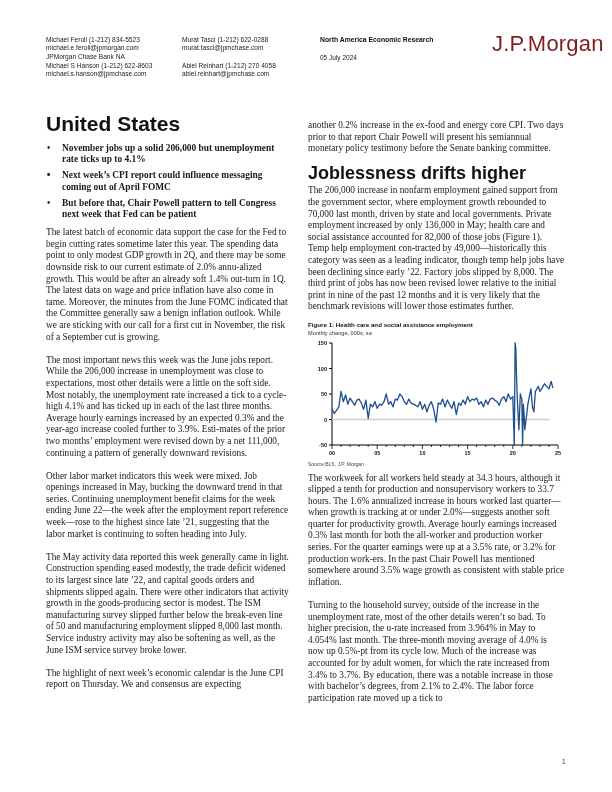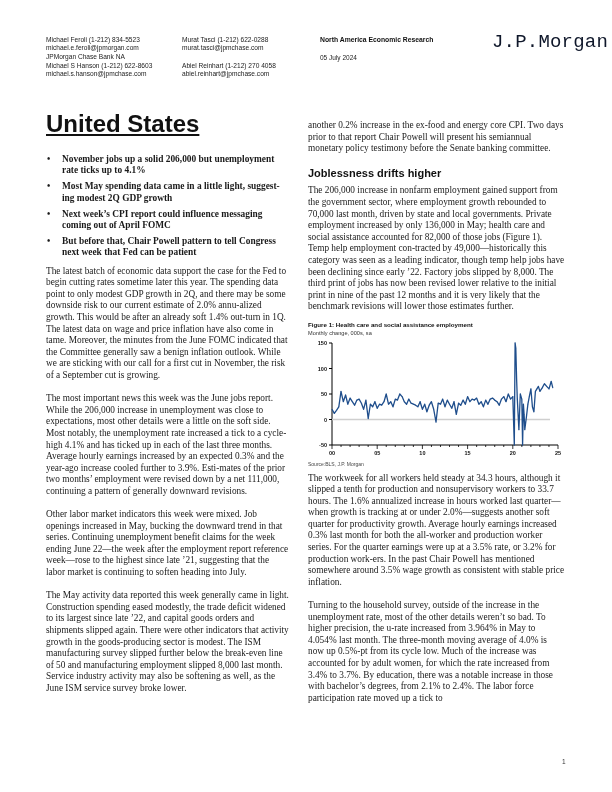--- a/index.html
+++ b/index.html
@@ -3,33 +3,33 @@
 <meta charset="utf-8">
 <style>
   html, body { margin: 0; padding: 0; background: #ffffff; }
   body { width: 612px; height: 792px; position: relative; overflow: hidden; color: #1a1a1a; }
 
   .contacts { position: absolute; left: 46px; top: 36px; font-family: "Liberation Sans", sans-serif; font-size: 6.6px; line-height: 8.3px; color: #222; }
   .contact-block { position: absolute; white-space: nowrap; }
   .header-right { position: absolute; left: 320px; top: 36px; font-family: "Liberation Sans", sans-serif; font-size: 6.8px; color: #111; }
   .header-right .dept { font-weight: bold; }
   .header-right .date { margin-top: 11px; font-size: 6.5px; color: #222; }
-  .logo { position: absolute; left: 492px; top: 31px; font-family: Liberation Mono, monospace; font-size: 19px; color: #0f172a; letter-spacing: 0.2px; }
+  .logo { position: absolute; left: 492px; top: 31px; font-family: Liberation Sans, sans-serif; font-size: 22px; color: #7f1d1d; letter-spacing: 0.2px; }
 
   .col { position: absolute; top: 112px; font-family: "Liberation Serif", serif; font-size: 9.3px; line-height: 11.6px; color: #1a1a1a; }
   .col-left { left: 46px; width: 244px; }
   .col-right { left: 308px; width: 257px; top: 120px; }
   .col p { margin: 0 0 11.6px 0; text-align: left; }
 
-  .title { font-family: "Liberation Sans", sans-serif; font-weight: bold; font-size: 24px; line-height: 24px; margin: 0 0 18px 0; color: #111; text-decoration: underline; }
+  .title { font-family: "Liberation Sans", sans-serif; font-weight: bold; font-size: 21px; line-height: 24px; margin: 0 0 7px 0; color: #111; }
   .bullets { list-style: none; margin: 0 0 7px 0; padding: 0; }
   .bullets li { position: relative; padding-left: 16px; font-weight: bold; font-size: 9.4px; line-height: 11.2px; margin-bottom: 5px; }
   .bullets li .dot { position: absolute; left: 1px; top: 0; }
 
-  .section-head { font-family: "Liberation Sans", sans-serif; font-weight: bold; font-size: 11px; line-height: 15px; margin: 4px 0 4px 0; color: #111; }
+  .section-head { font-family: "Liberation Sans", sans-serif; font-weight: bold; font-size: 18px; line-height: 15px; margin: 4px 0 4px 0; color: #111; }
 
   .figure { margin: 8px 0 6px 0; }
   .fig-title { font-family: "Liberation Sans", sans-serif; font-weight: bold; font-size: 6.2px; line-height: 8px; color: #111; }
   .fig-sub { font-family: "Liberation Sans", sans-serif; font-size: 5.6px; line-height: 8px; color: #333; }
   .fig-source { font-family: "Liberation Sans", sans-serif; font-size: 5px; line-height: 6px; color: #444; margin-top: -2px; }
   svg text { font-family: "Liberation Sans", sans-serif; }
 
   .page-number { position: absolute; left: 562px; top: 758px; font-family: "Liberation Sans", sans-serif; font-size: 6.5px; color: #333; }
 </style>
 </head>
@@ -58,28 +58,29 @@
 <div class="header-right">
   <div class="dept">North America Economic Research</div>
   <div class="date">05 July 2024</div>
 </div>
 <div class="logo">J.P.Morgan</div>
 
 <div class="col col-left">
   <div class="title">United States</div>
   <ul class="bullets">
     <li><span class="dot">•</span><span>November jobs up a solid 206,000 but unemployment rate ticks up to 4.1%</span></li>
-    <li><span class="dot">•</span><span>Most May spending data came in a little light, suggest-ing modest 2Q GDP growth</span></li>
+    <li><span class="dot">•</span></li>
     <li><span class="dot">•</span><span>Next week’s CPI report could influence messaging coming out of April FOMC</span></li>
     <li><span class="dot">•</span><span>But before that, Chair Powell pattern to tell Congress next week that Fed can be patient</span></li>
   </ul>
   <p>The latest batch of economic data support the case for the Fed to begin cutting rates sometime later this year. The spending data point to only modest GDP growth in 2Q, and there may be some downside risk to our current estimate of 2.0% annu-alized growth. This would be after an already soft 1.4% out-turn in 1Q. The latest data on wage and price inflation have also come in tame. Moreover, the minutes from the June FOMC indicated that the Committee generally saw a benign inflation outlook. While we are sticking with our call for a first cut in November, the risk of a September cut is growing.</p>
   <p>The most important news this week was the June jobs report. While the 206,000 increase in unemployment was close to expectations, most other details were a little on the soft side. Most notably, the unemployment rate increased a tick to a cycle-high 4.1% and has ticked up in each of the last three months. Average hourly earnings increased by an expected 0.3% and the year-ago increase cooled further to 3.9%. Esti-mates of the prior two months’ employment were revised down by a net 111,000, continuing a pattern of generally downward revisions.</p>
   <p>Other labor market indicators this week were mixed. Job openings increased in May, bucking the downward trend in that series. Continuing unemployment benefit claims for the week ending June 22—the week after the employment report reference week—rose to the highest since late ’21, suggesting that the labor market is continuing to soften heading into July.</p>
   <p>The May activity data reported this week generally came in light. Construction spending eased modestly, the trade deficit widened to its largest since late ’22, and capital goods orders and shipments slipped again. There were other indicators that activity growth in the goods-producing sector is modest. The ISM manufacturing survey slipped further below the break-even line of 50 and manufacturing employment slipped 8,000 last month. Service industry activity may also be softening as well, as the June ISM service survey broke lower.</p>
+  <p>The highlight of next week’s economic calendar is the June CPI report on Thursday. We and consensus are expecting</p>
 </div>
 
 <div class="col col-right">
   <p>another 0.2% increase in the ex-food and energy core CPI. Two days prior to that report Chair Powell will present his semiannual monetary policy testimony before the Senate banking committee.</p>
   <div class="section-head">Joblessness drifts higher</div>
   <p style="margin-bottom:4px;">The 206,000 increase in nonfarm employment gained support from the government sector, where employment growth rebounded to 70,000 last month, driven by state and local governments. Private employment increased by only 136,000 in May; health care and social assistance accounted for 82,000 of those jobs (Figure 1). Temp help employment con-tracted by 49,000—historically this category was seen as a leading indicator, though temp help jobs have been declining since early ’22. Factory jobs slipped by 8,000. The third print of jobs has now been revised lower relative to the initial print in nine of the past 12 months and it is very likely that the benchmark revisions will lower those estimates further.</p>
 
   <div class="figure">
     <div class="fig-title">Figure 1: Health care and social assistance employment</div>
     <div class="fig-sub">Monthly change, 000s, sa</div>

